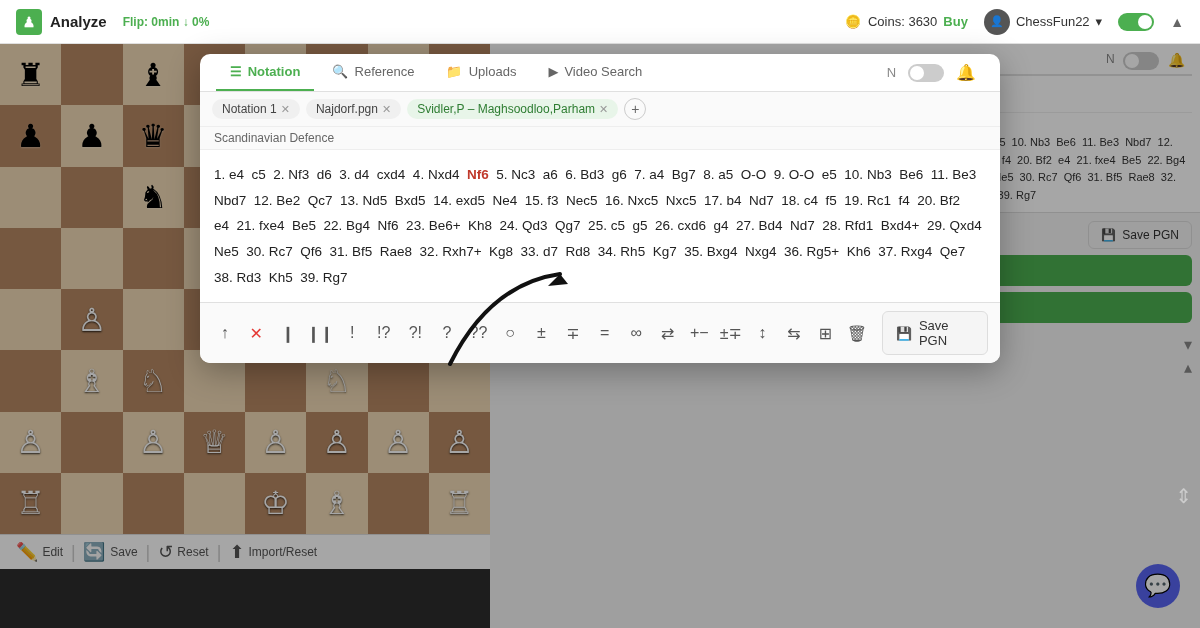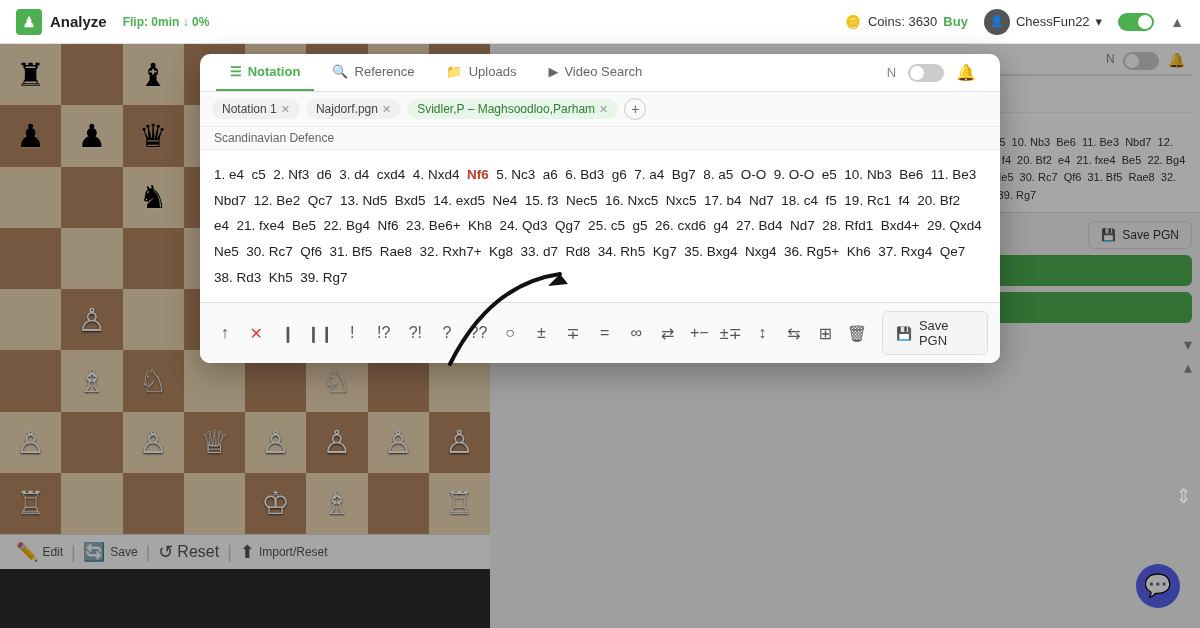--- a/index.html
+++ b/index.html
@@ -547,21 +547,21 @@
       </div>
 
     <div class="bottom-bar">
       <span>✏️</span>
       <span style="font-size:12px;">Edit</span>
       <span style="margin: 0 4px; color:#ccc">|</span>
       <span>🔄</span>
       <span style="font-size:12px;">Save</span>
       <span style="margin: 0 4px; color:#ccc">|</span>
       <span>↺</span>
-      <span style="font-size:16px;">Reset</span>
+      <span style="font-size:12px;">Reset</span>
       <span style="margin: 0 4px; color:#ccc">|</span>
       <span>⬆</span>
       <span style="font-size:12px;">Import/Reset</span>
     </div>
   </div>
 
   <div class="right-panel">
 
     <div class="notation-bg">
       <div class="notation-tabs-bg">

